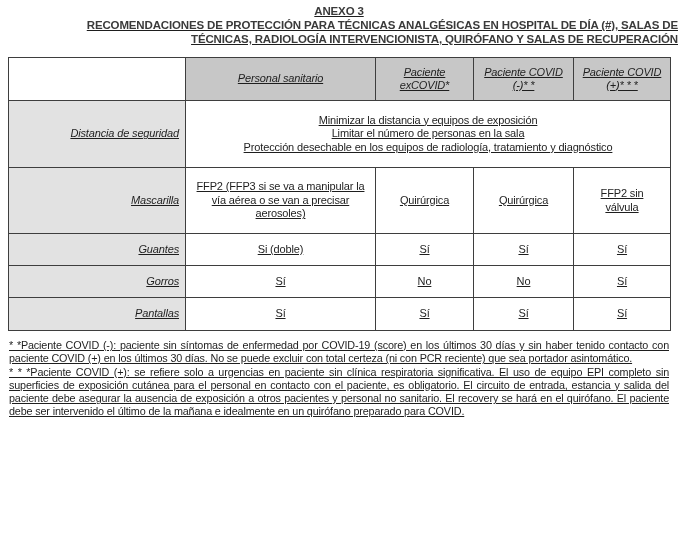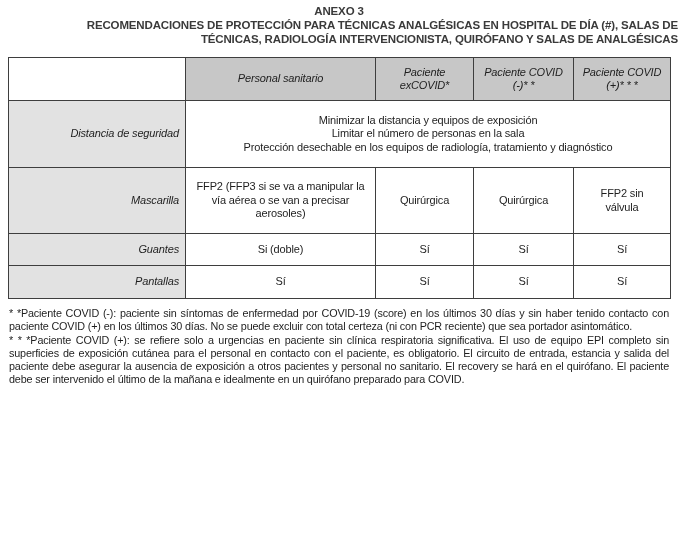--- a/index.html
+++ b/index.html
@@ -3,21 +3,21 @@
 <meta charset="utf-8">
 <style>
   * { margin: 0; padding: 0; box-sizing: border-box; }
   html, body {
     width: 678px; height: 545px;
     background: #ffffff;
     font-family: "Liberation Sans", "DejaVu Sans", sans-serif;
     color: var(--text, #1e1e1e);
     letter-spacing: -0.15px;
   }
-  .page { width: 678px; height: 545px; overflow: hidden; }
+  .page { width: 678px; height: 545px; overflow: hidden; text-decoration: underline; }
 
   
   .heading { text-align: center; padding-top: 4px; color: #3a3a3a; }
   .title {
     font-size: 11.5px; font-weight: bold; line-height: 14px;
   }
   .subtitle-line {
     font-size: 11.5px; font-weight: bold; line-height: 14px; text-align: right;
   }
 
@@ -68,21 +68,21 @@
   }
 </style>
 </head>
 <body>
 
 <div class="page">
 
   <div class="heading">
     <div class="title">ANEXO 3</div>
     <div class="subtitle-line">RECOMENDACIONES DE PROTECCIÓN PARA TÉCNICAS ANALGÉSICAS EN HOSPITAL DE DÍA (#), SALAS DE</div>
-    <div class="subtitle-line">TÉCNICAS, RADIOLOGÍA INTERVENCIONISTA, QUIRÓFANO Y SALAS DE ANALGÉSICAS</div>
+    <div class="subtitle-line">TÉCNICAS, RADIOLOGÍA INTERVENCIONISTA, QUIRÓFANO Y SALAS DE RECUPERACIÓN</div>
   </div>
 
   <table class="grid">
     <colgroup>
       <col style="width:177px">
       <col style="width:190px">
       <col style="width:98px">
       <col style="width:100px">
       <col style="width:97px">
     </colgroup>
@@ -111,20 +111,27 @@
         <td class="val">Quirúrgica</td>
         <td class="val">FFP2 sin válvula</td>
       </tr>
       <tr class="r-sm">
         <td class="rowlabel">Guantes</td>
         <td class="val">Si (doble)</td>
         <td class="val">Sí</td>
         <td class="val">Sí</td>
         <td class="val">Sí</td>
       </tr>
+      <tr class="r-sm">
+        <td class="rowlabel">Gorros</td>
+        <td class="val">Sí</td>
+        <td class="val">No</td>
+        <td class="val">No</td>
+        <td class="val">Sí</td>
+      </tr>
       <tr class="r-sm2">
         <td class="rowlabel">Pantallas</td>
         <td class="val">Sí</td>
         <td class="val">Sí</td>
         <td class="val">Sí</td>
         <td class="val">Sí</td>
       </tr>
     </tbody>
   </table>
 

